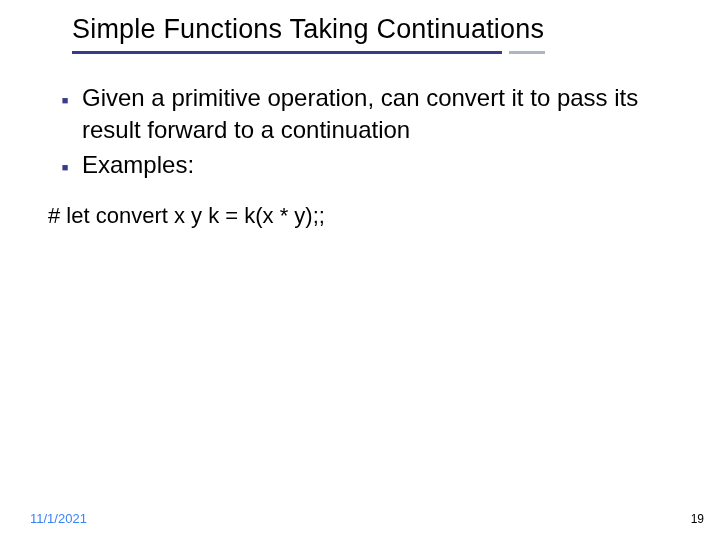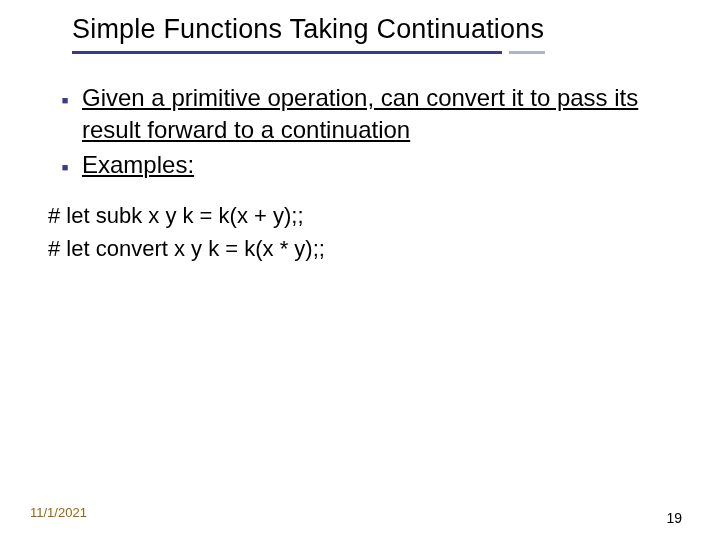--- a/index.html
+++ b/index.html
@@ -63,42 +63,41 @@
   .bullet-marker {
     width: 34px;
     flex: 0 0 34px;
     text-align: center;
     font-size: 11px;
     padding-top: 11px;
     color: #3a3a8a;
   }
   .bullet-text {
     flex: 1;
-    text-decoration: underline;
   }
   .code-block {
     font-size: 22px;
     line-height: 1.5;
     margin-top: 18px;
   }
   .code-line {
     white-space: pre;
   }
   .footer {
     position: absolute;
     left: 30px;
-    bottom: 20px;
+    bottom: 14px;
     font-size: 13px;
-    color: #a16207;
+    color: #3b82f6;
   }
   .pagenum {
     position: absolute;
-    right: 38px;
+    right: 16px;
     bottom: 14px;
-    font-size: 14px;
+    font-size: 12px;
     color: #000;
   }
 </style>
 </head>
 <body>
 
 <div class="slide">
 
   <div class="title-wrap">
     <div class="title">Simple Functions Taking Continuations</div>
@@ -115,21 +114,20 @@
         <div class="bullet-marker">■</div>
         <div class="bullet-text">Given a primitive operation, can convert it to pass its result forward to a continuation</div>
       </div>
       <div class="bullet-row">
         <div class="bullet-marker">■</div>
         <div class="bullet-text">Examples:</div>
       </div>
     </div>
 
     <div class="code-block">
-      <div class="code-line"># let subk x y k = k(x + y);;</div>
       <div class="code-line"># let convert x y k = k(x * y);;</div>
     </div>
 
   </div>
 
   <div class="footer">11/1/2021</div>
   <div class="pagenum">19</div>
 
 </div>
 

